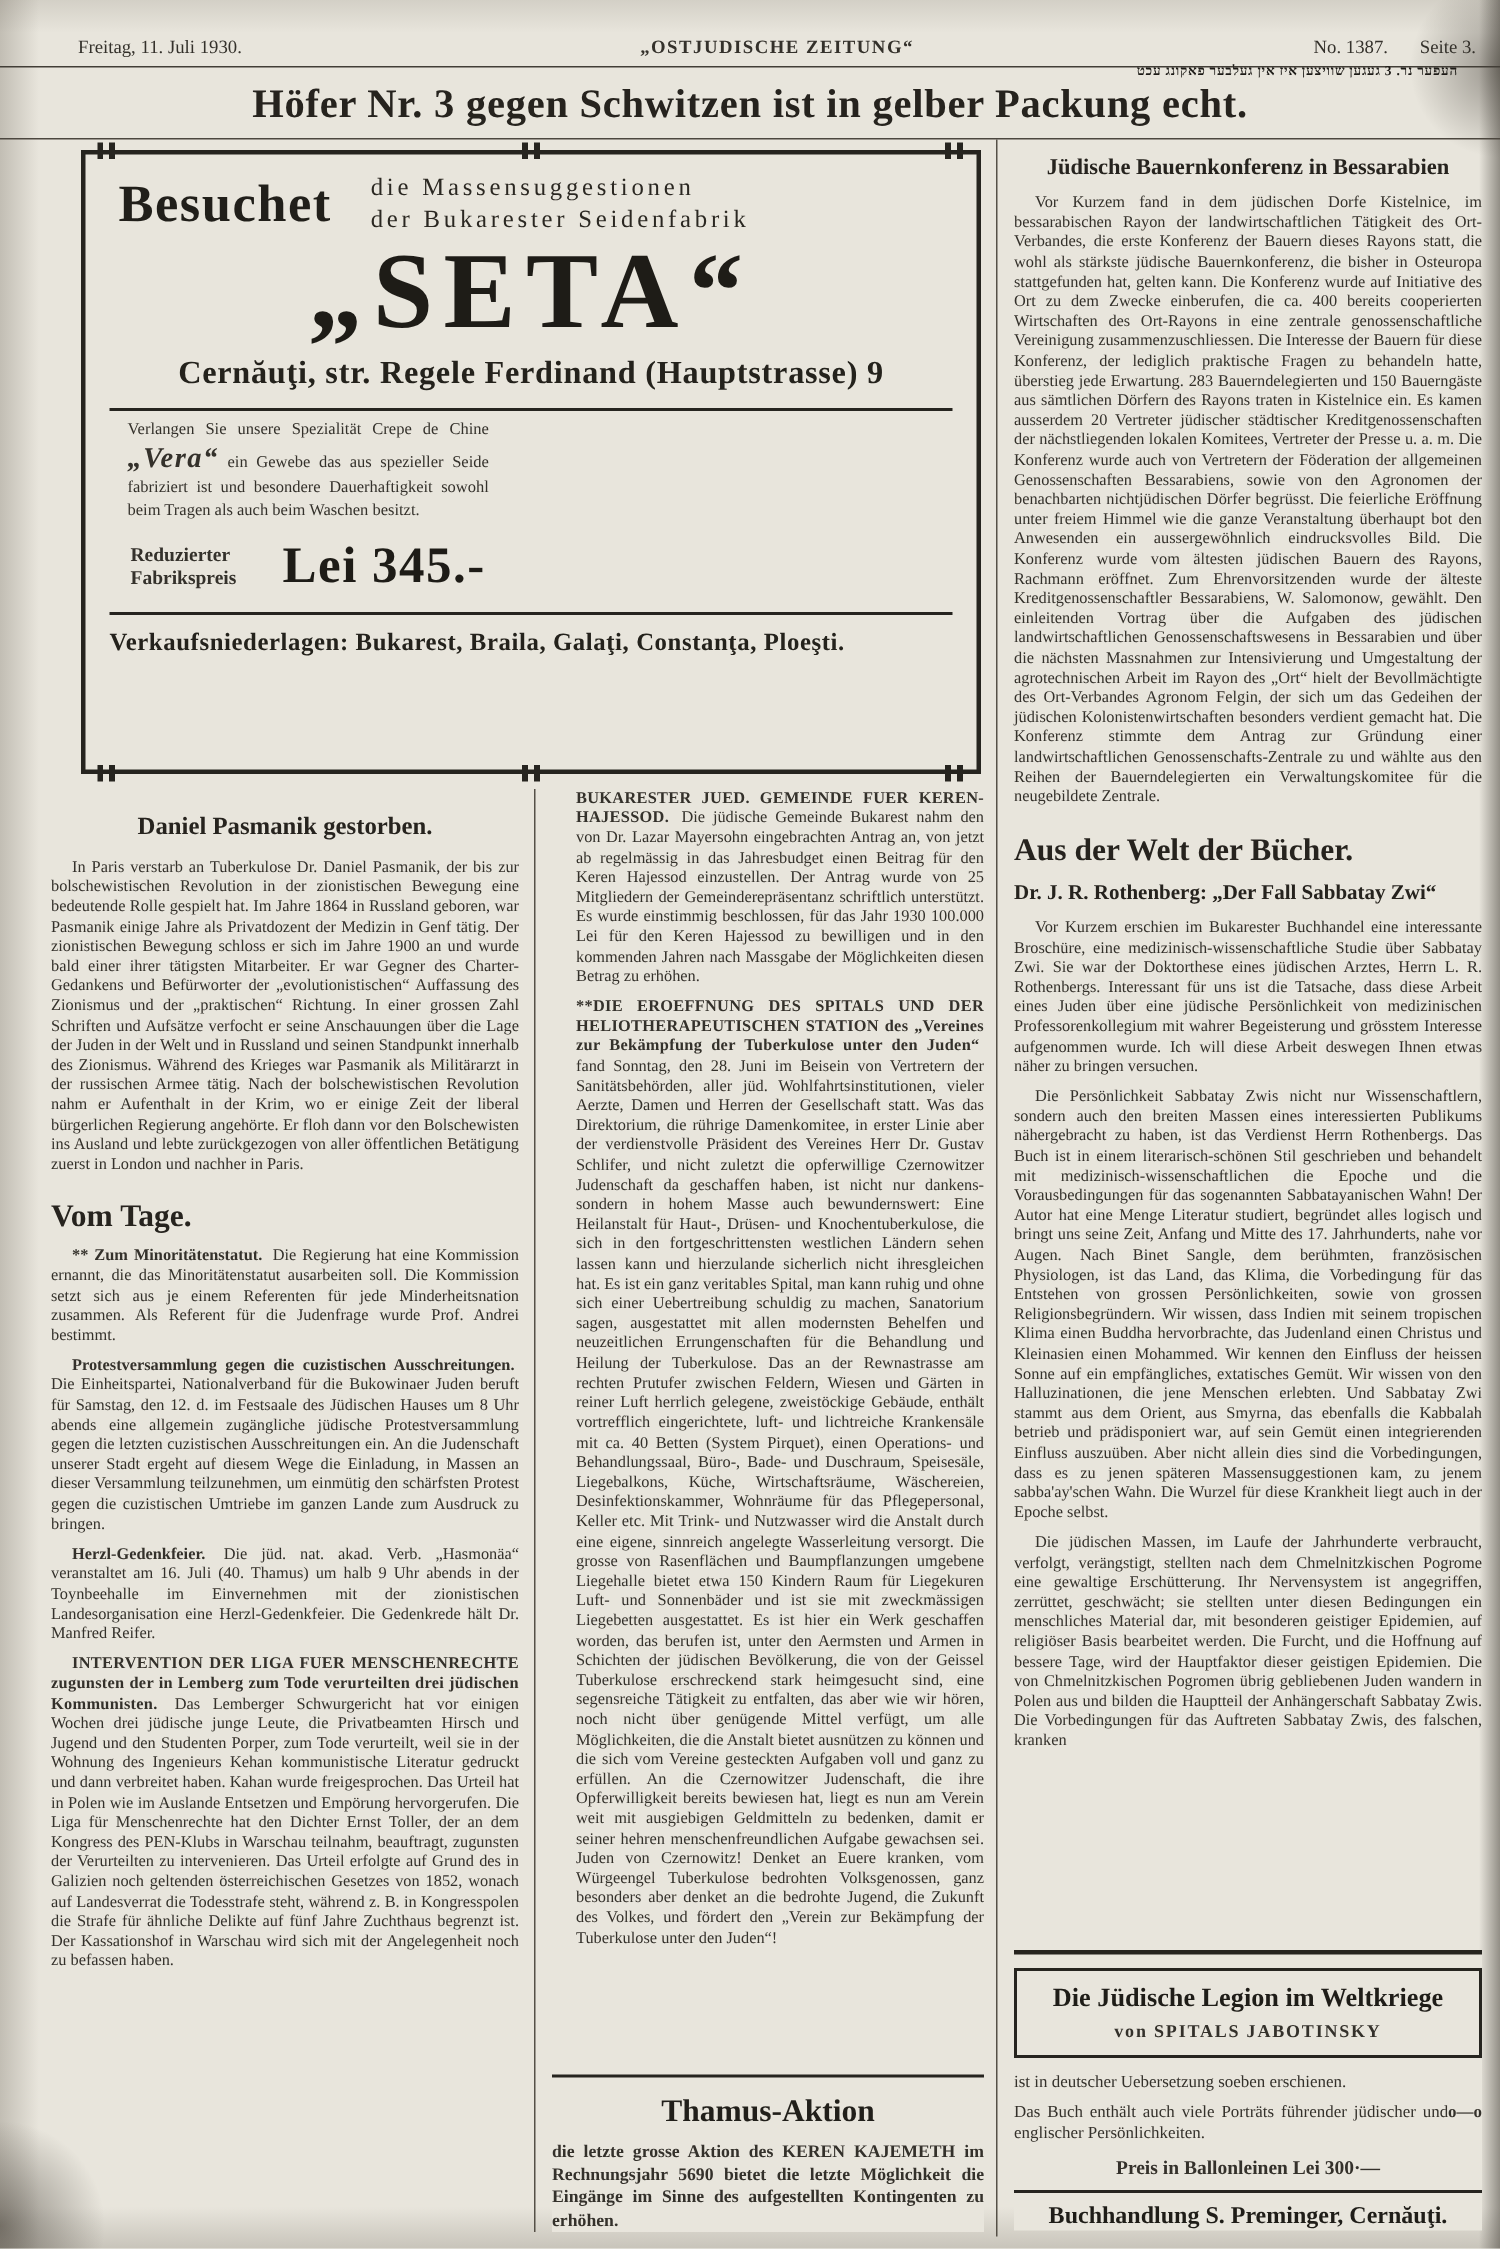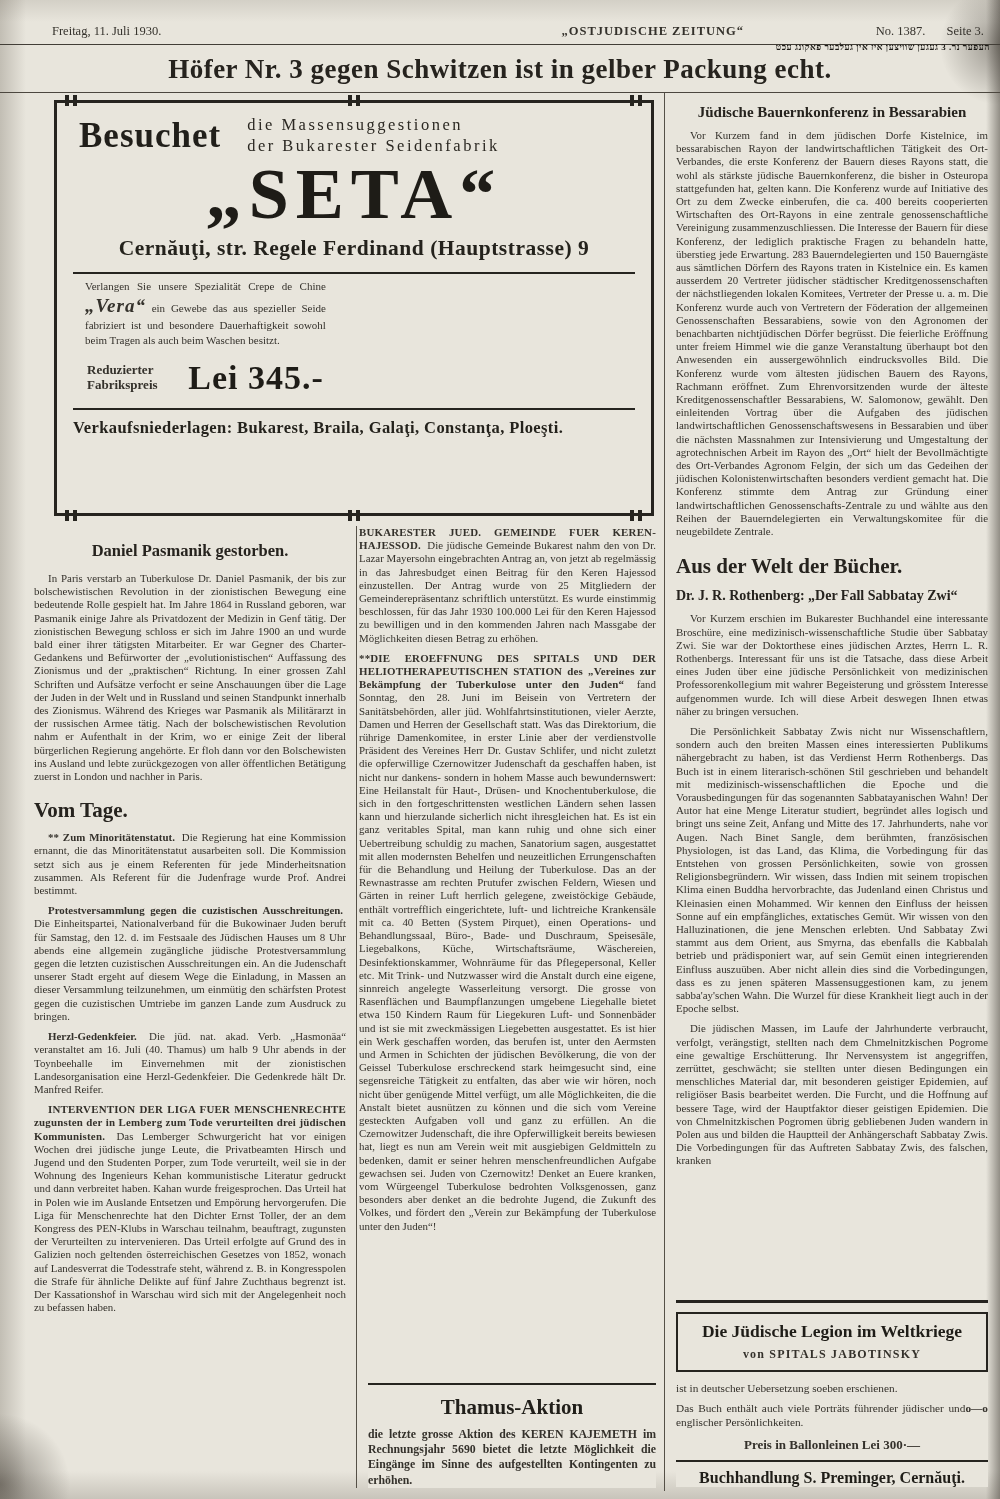--- a/index.html
+++ b/index.html
@@ -14,27 +14,27 @@
       radial-gradient(circle at 100% 3%, rgba(52,47,40,.45), transparent 60px),
       linear-gradient(90deg, rgba(95,88,76,.28), transparent 26px),
       linear-gradient(270deg, rgba(60,55,48,.5), transparent 14px),
       linear-gradient(0deg, rgba(86,79,67,.22), transparent 28px),
       linear-gradient(180deg, rgba(86,79,67,.14), transparent 22px);
     font-family:"Liberation Serif","DejaVu Serif",serif;
     color:#34312b;
   }
   .hdr-row{display:flex;align-items:baseline;padding:24px 16px 0 52px;font-size:12.5px;}
   .hdr-left{width:240px;}
-  .hdr-center{flex:1;text-align:right;font-weight:700;letter-spacing:1px;font-size:12.5px;}
+  .hdr-center{flex:1;text-align:center;font-weight:700;letter-spacing:1px;font-size:12.5px;}
   .hdr-right{width:240px;text-align:right;}
   .hdr-right span{margin-left:18px;}
   .rule-top{border-top:1.5px solid #423e37;margin:5px 0 0 0;}
   .banner{position:relative;text-align:center;margin-top:9px;}
   .banner-headline{font-size:27px;font-weight:700;letter-spacing:.5px;color:#26231e;}
-  .yiddish{position:absolute;top:-12px;right:10px;font-size:9px;font-weight:700;letter-spacing:.5px;direction:rtl;color:#1d1b17;white-space:nowrap;}
+  .yiddish{position:absolute;top:-12px;right:28px;font-size:9px;font-weight:700;letter-spacing:.5px;direction:rtl;color:#1d1b17;white-space:nowrap;}
   .rule-under{border-top:1px solid #4c473f;margin-top:7px;}
 
   .main{display:flex;padding:0 12px 0 34px;}
   .left-region{width:622px;}
   .right-col{flex:1;border-left:1px solid #555047;margin-left:8px;padding-left:11px;position:relative;height:1398px;overflow:hidden;box-sizing:border-box;}
 
   
   .seta-ad{position:relative;border:3px solid #26241f;height:416px;margin:7px 2px 10px 20px;padding:8px 16px 6px;box-sizing:border-box;}
   .orn{position:absolute;width:13px;height:11px;
        background:linear-gradient(90deg,#26241f 0 4px,transparent 4px 8px,#26241f 8px 12px,transparent 12px);}
@@ -55,21 +55,21 @@
   .vera-p{font-size:11px;margin:0;text-align:justify;line-height:1.3;}
   .vera{font-size:19px;font-weight:700;font-style:italic;letter-spacing:1px;}
   .price-row{display:flex;align-items:center;justify-content:space-between;margin-top:12px;padding:0 2px;}
   .price-label{font-weight:700;font-size:13px;line-height:1.15;}
   .price-value{font-weight:700;font-size:34px;letter-spacing:1px;color:#1e1c17;}
   .branches{border-top:2px solid #26241f;margin-top:9px;padding-top:8px;font-weight:700;font-size:16.5px;letter-spacing:.4px;color:#24221c;}
 
   
   .cols{display:flex;height:962px;}
   .col-a{width:322px;padding-right:10px;box-sizing:border-box;overflow:hidden;}
-  .col-b{flex:1;border-left:1px solid #555047;padding-left:2px;position:relative;overflow:hidden;}
+  .col-b{flex:1;border-left:1px solid #555047;padding-left:27px;position:relative;overflow:hidden;}
   .bt{font-size:10.9px;line-height:13.2px;text-align:justify;margin:0 0 7px;}
   .indent{text-indent:14px;}
   .lead{font-weight:700;margin-right:3px;}
   .lead.caps{letter-spacing:.2px;}
   .h-ob{text-align:center;font-size:16.5px;font-weight:700;margin:15px 0 11px;color:#26231e;}
   .h-vt{font-size:21px;font-weight:700;margin:15px 0 8px;color:#26231e;}
 
   .thamus{position:absolute;left:11px;right:0;bottom:0;background:#e8e5dc;border-top:2.5px solid #26241f;padding-top:7px;}
   .h-th{font-size:21px;font-weight:700;text-align:center;margin:3px 0 7px;color:#211f1a;}
   .thamus p{font-weight:700;font-size:11.8px;line-height:1.3;text-align:justify;margin:0;}

